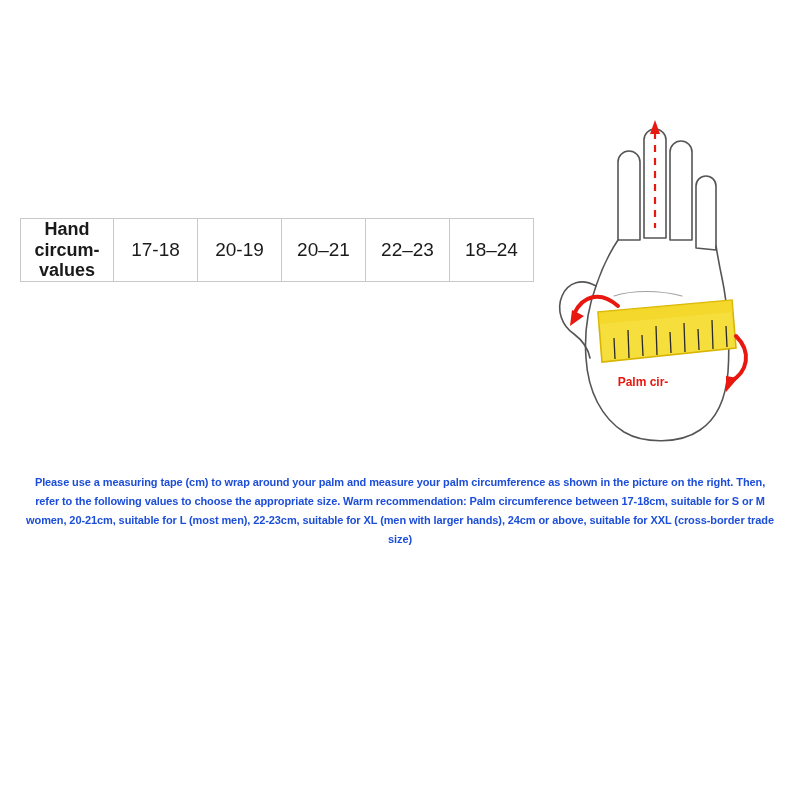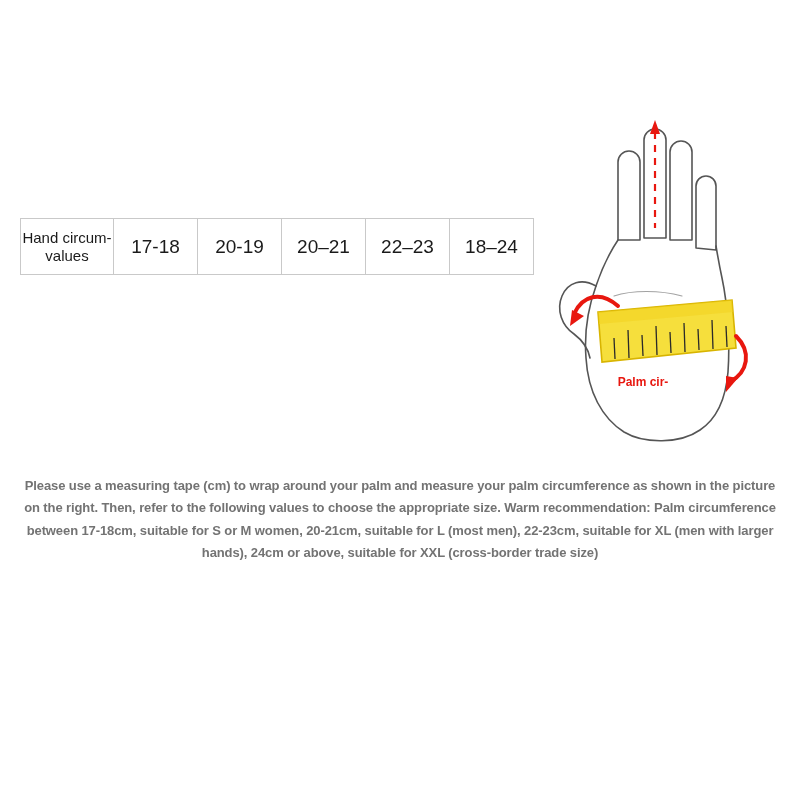--- a/index.html
+++ b/index.html
@@ -36,21 +36,22 @@
 
   .col-label { width: 92px; }
   .col-val   { width: 83px; }
 
   .label-cell {
     font-size: 15px;
     line-height: 1.15;
     color: #222;
   }
   .label-cell.small {
-    font-size: 15px;
+    font-size: 18px;
+    font-weight: bold;
   }
   .size-head {
     font-size: 26px;
     font-weight: bold;
     color: #111;
   }
   .val-cell {
     font-size: 19px;
     color: #111;
   }
@@ -81,22 +82,22 @@
     line-height: 1.25;
   }
 
   
   #instructions {
     position: absolute;
     left: 22px;
     top: 462px;
     width: 756px;
     text-align: center;
-    color: #737373;
-    font-size: 13px;
+    color: #1d4ed8;
+    font-size: 11px;
     font-weight: bold;
     line-height: 1.72;
     letter-spacing: -0.1px;
   }
 </style>
 </head>
 <body>
 
 <table id="size-table">
   <tbody>

